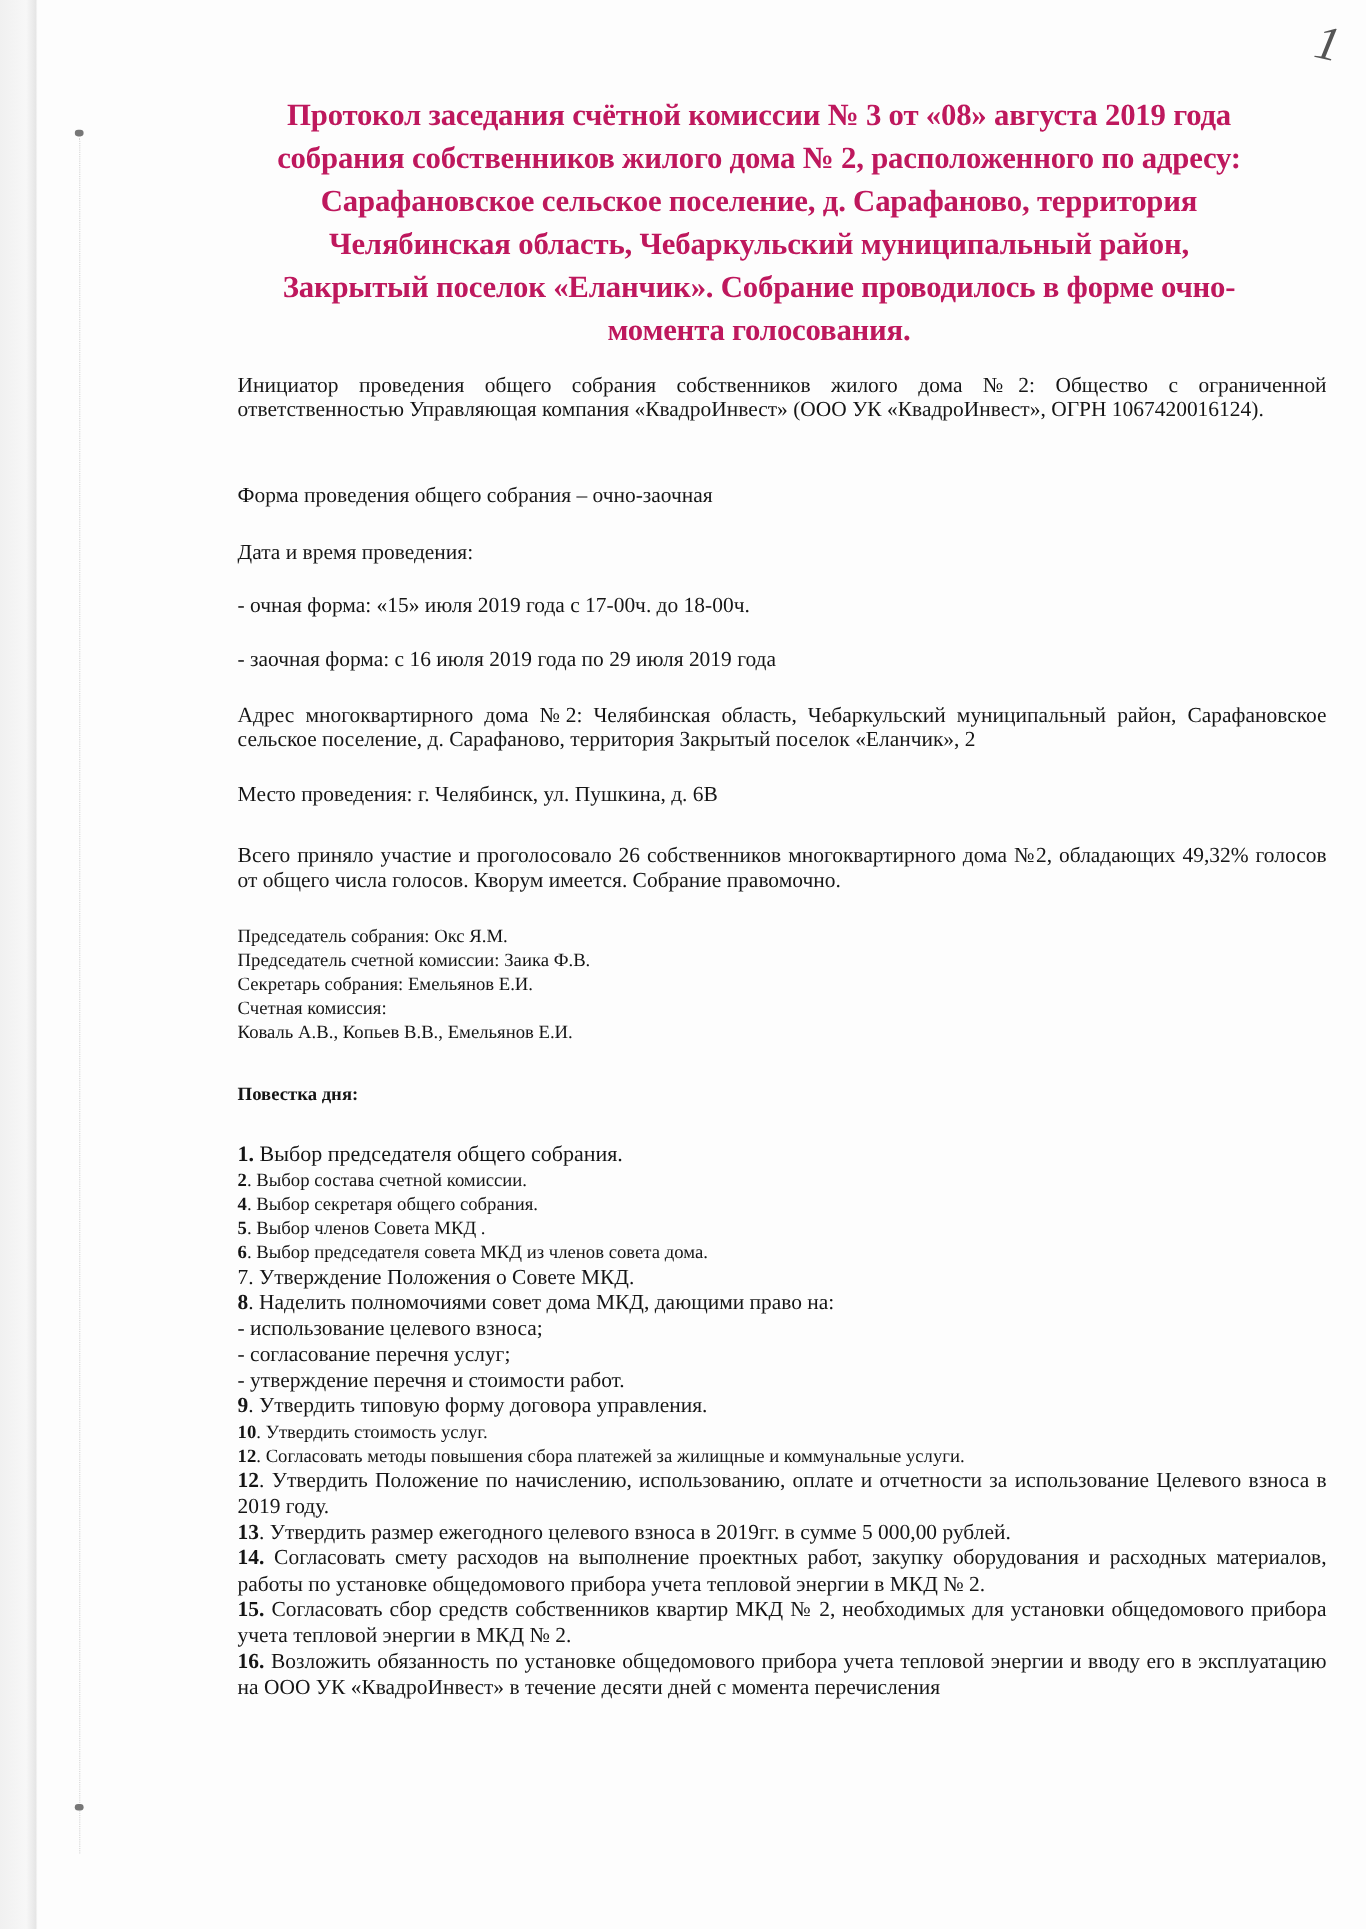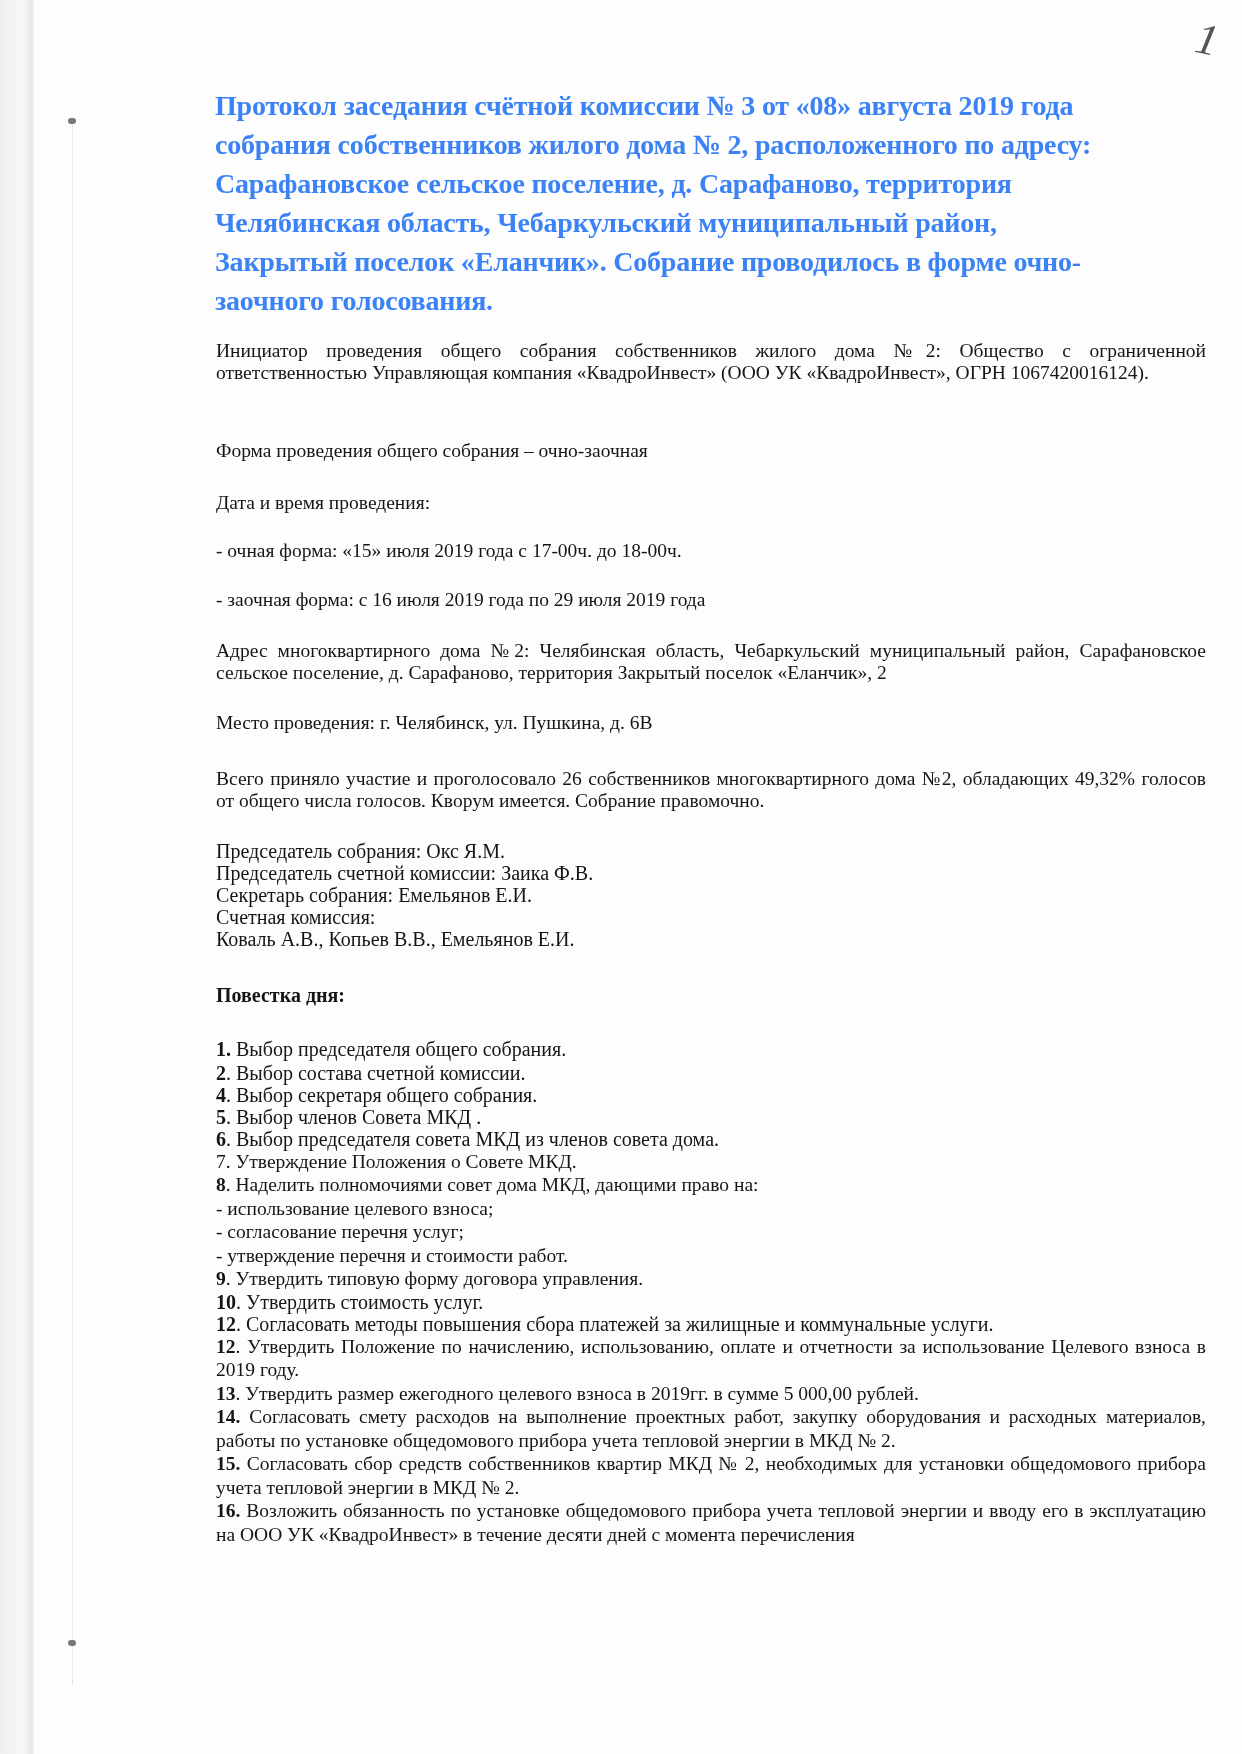--- a/index.html
+++ b/index.html
@@ -15,27 +15,27 @@
     position: absolute; left: 72px; top: 125px; width: 0; height: 1560px;
     border-left: 1px dotted #d4d4d4;
   }
   .hole-mark { position: absolute; left: 68px; width: 8px; height: 6px; background: #777; border-radius: 3px; }
   .page-number {
     position: absolute; left: 1196px; top: 14px; font-size: 44px; color: #555;
     font-style: italic; transform: rotate(12deg); font-family: "Liberation Serif", serif;
   }
   .title {
     position: absolute; left: 215px; top: 86px; width: 950px;
-    text-align: left; font-weight: bold; font-size: 28px; line-height: 39px; color: #3b82f6;
+    text-align: center; font-weight: bold; font-size: 28px; line-height: 39px; color: #be185d;
     letter-spacing: -0.2px;
   }
   .content { position: absolute; left: 216px; top: 340px; width: 990px; font-size: 19.5px; line-height: 22px; }
   .para { margin: 0; text-align: justify; }
   .abs { position: absolute; left: 0; width: 990px; }
-  .small { font-size: 20px; line-height: 22px; }
+  .small { font-size: 17px; line-height: 22px; }
   .bold { font-weight: bold; }
   .agenda-item { margin: 0; text-align: justify; }
   .agenda-item .num { font-weight: bold; }
   .agenda-item.sub { }
 </style>
 </head>
 <body>
 
 <div class="margin-fold"></div>
 <div class="hole-line"></div>
@@ -43,21 +43,21 @@
 <div class="hole-mark" style="top:1640px"></div>
 
 <div class="page-number">1</div>
 
 <div class="title">
   <div>Протокол заседания счётной комиссии № 3 от «08» августа 2019 года</div>
   <div>собрания собственников жилого дома № 2, расположенного по адресу:</div>
   <div>Сарафановское сельское поселение, д. Сарафаново, территория</div>
   <div>Челябинская область, Чебаркульский муниципальный район,</div>
   <div>Закрытый поселок «Еланчик». Собрание проводилось в форме очно-</div>
-  <div>заочного голосования.</div>
+  <div>момента голосования.</div>
 </div>
 
 <div class="content">
   <p class="para abs" style="top:0">Инициатор проведения общего собрания собственников жилого дома №2: Общество с ограниченной ответственностью Управляющая компания «КвадроИнвест» (ООО УК «КвадроИнвест», ОГРН 1067420016124).</p>
   <p class="para abs" style="top:100px">Форма проведения общего собрания – очно-заочная</p>
   <p class="para abs" style="top:152px">Дата и время проведения:</p>
   <p class="para abs" style="top:200px">- очная форма:  «15» июля 2019 года с 17-00ч. до 18-00ч.</p>
   <p class="para abs" style="top:249px">- заочная форма: с 16 июля 2019 года по 29 июля 2019 года</p>
   <p class="para abs" style="top:300px">Адрес многоквартирного дома №2: Челябинская область, Чебаркульский муниципальный район, Сарафановское сельское поселение, д. Сарафаново, территория Закрытый поселок «Еланчик», 2</p>
   <p class="para abs" style="top:372px">Место проведения: г. Челябинск, ул. Пушкина, д. 6В</p>

